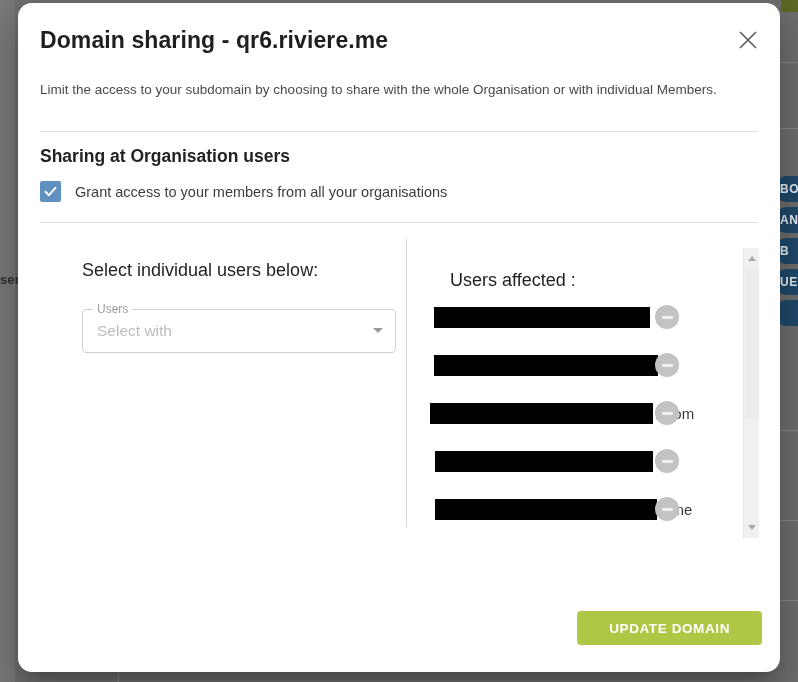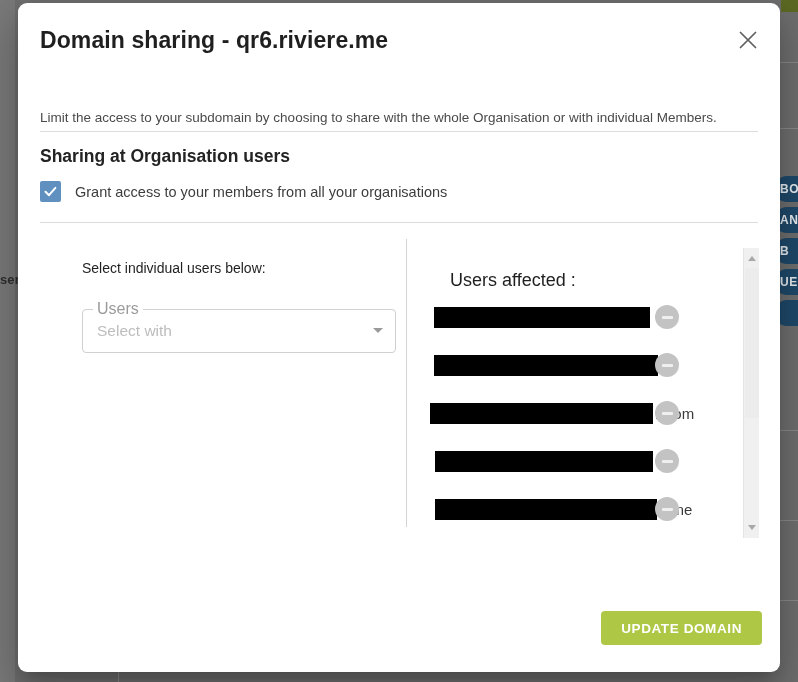--- a/index.html
+++ b/index.html
@@ -72,21 +72,21 @@
   }
 
   
   #modal {
     position: absolute;
     left: 18px;
     top: 3px;
     width: 762px;
     height: 669px;
     background: #ffffff;
-    border-radius: 9px;
+    border-radius: 14px;
     box-shadow: 0 11px 15px -7px rgba(0,0,0,.2),
                 0 24px 38px 3px rgba(0,0,0,.14),
                 0 9px 46px 8px rgba(0,0,0,.12);
     box-sizing: border-box;
     overflow: hidden;
   }
 
   #modal-title {
     position: absolute;
     left: 22px;
@@ -114,21 +114,20 @@
   }
   #close-button svg { display: block; }
 
   #modal-subtitle {
     position: absolute;
     left: 22px;
     top: 79px;
     font-size: 13.5px;
     color: #4a4a4a;
     white-space: nowrap;
-    margin-top: 28px;
   }
 
   .hr {
     position: absolute;
     left: 22px;
     width: 718px;
     height: 1px;
     background: #dcdcdc;
   }
   #hr-top    { top: 128px; }
@@ -191,42 +190,42 @@
   
   #left-column {
     position: absolute;
     left: 0; top: 0;
     width: 360px;
   }
   #left-heading {
     position: absolute;
     left: 42px;
     top: 23px;
-    font-size: 14px;
+    font-size: 18px;
     color: #1f1f1f;
   }
   #users-select {
     position: absolute;
     left: 42px;
     top: 72px;
     width: 314px;
     height: 44px;
     border: 1px solid #d0d0d0;
     border-radius: 4px;
     box-sizing: border-box;
     background: #fff;
     cursor: pointer;
   }
   #users-select-legend {
     position: absolute;
     left: 10px;
     top: -8px;
     background: #fff;
     padding: 0 4px;
-    font-size: 16px;
+    font-size: 12px;
     color: #9b9b9b;
     line-height: 14px;
   }
   #users-select-value {
     position: absolute;
     left: 14px;
     top: 12px;
     font-size: 15.5px;
     color: #bdbdbd;
   }
@@ -358,21 +357,21 @@
     height: 34px;
     padding: 0 17px;
   }
   #cancel-button {
     background: #e2e2e2;
     color: #2a2a2a;
   }
   #update-domain-button {
     background: #aec846;
     color: #ffffff;
-    padding: 0 20px;
+    padding: 0 32px;
   }
 </style>
 </head>
 <body>
 
 <div id="backdrop">
   <div id="bg-left-rail"></div>
   <div id="bg-left-text">ser</div>
   <div id="bg-green-strip"></div>
   <div id="bg-bottom-divider"></div>

